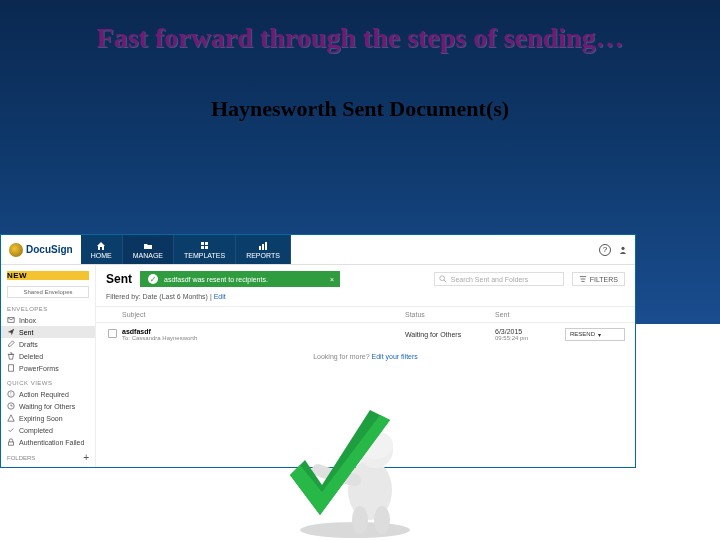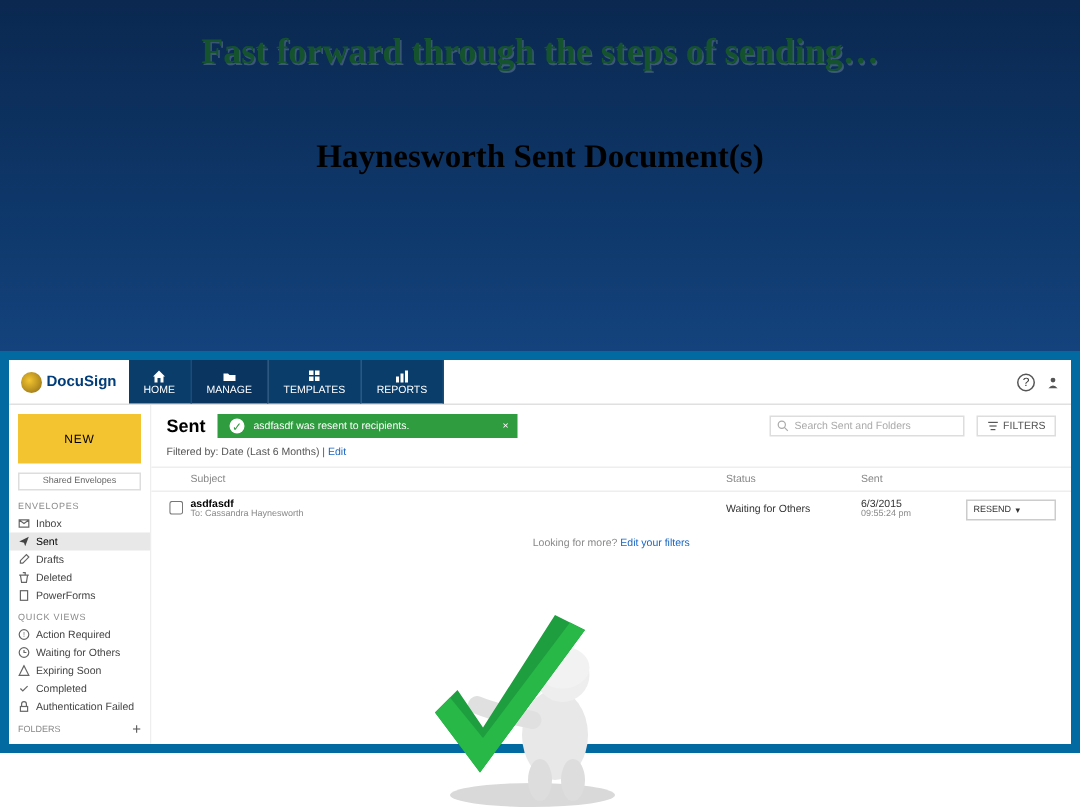--- a/index.html
+++ b/index.html
@@ -11,43 +11,43 @@
     overflow: hidden;
     position: relative;
   }
   .slide-header {
     text-align: center;
     padding: 20px 40px 10px;
     color: #000;
   }
   .slide-title {
     font-family: Georgia, 'Times New Roman', serif;
-    font-size: 24px;
+    font-size: 28px;
     font-weight: bold;
     line-height: 1.3;
-    color: #14532d;
+    color: #701a75;
     background: rgba(255,255,255,0);
     text-shadow: 1px 1px 0 rgba(255,255,255,0.2);
   }
   .slide-subtitle {
     font-family: Georgia, 'Times New Roman', serif;
     font-size: 22px;
     font-weight: bold;
     text-align: center;
     color: #000;
     margin: 30px 0 15px;
   }
   .app-screenshot {
     position: absolute;
     top: 234px;
     left: 0;
-    width: 720px;
+    width: 636px;
     background: #fff;
     font-size: 8px;
-    border: 6px solid #0369a1;
+    border: 1px solid #0369a1;
   }
   
   .topnav {
     display: flex;
     align-items: center;
     background: #fff;
     border-bottom: 1px solid #e0e0e0;
     height: 30px;
   }
   .brand {
@@ -105,23 +105,23 @@
   }
   .leftcol {
     width: 95px;
     background: #fff;
     border-right: 1px solid #eee;
     font-size: 7px;
   }
   .btn-new {
     background: #f4c430;
     color: #000;
-    font-weight: normal;
-    text-align: center;
-    padding: 12px;
+    font-weight: bold;
+    text-align: left;
+    padding: 0;
     margin: 6px;
     font-size: 8px;
     letter-spacing: 0.5px;
   }
   .filter-shared {
     border: 1px solid #ddd;
     margin: 2px 6px;
     padding: 2px 4px;
     text-align: center;
     color: #666;

